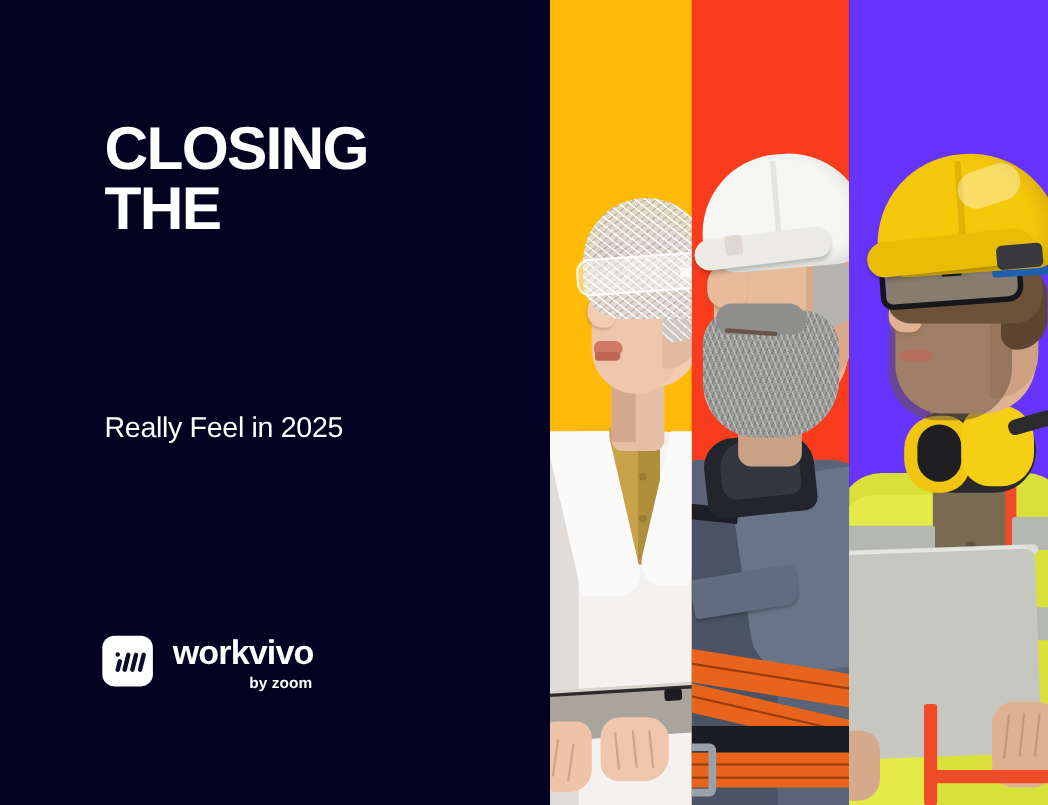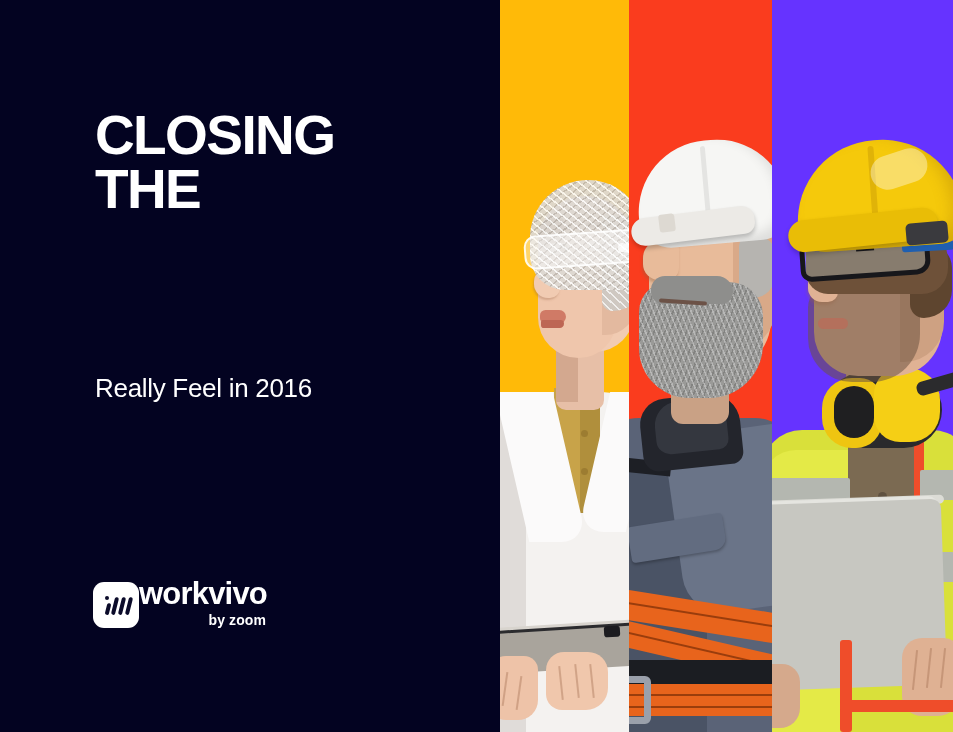--- a/index.html
+++ b/index.html
@@ -47,22 +47,22 @@
     font-weight:400;
     letter-spacing:-0.3px;
   }
   .subhead span { display:block; }
 
   
   .logo-lockup {
     position:absolute;
     left:93px; top:578px;
     display:flex;
-    align-items:flex-end;
-    gap:0;
+    align-items:flex-start;
+    gap:18px;
   }
   .logo-mark {
     width:46px; height:46px;
     background:#ffffff;
     border-radius:11px;
     position:relative;
     flex:none;
   }
   .logo-mark .stroke {
     position:absolute;
@@ -812,21 +812,21 @@
   </div>
 
   <div class="left-panel">
 
     <h1 class="headline">
       <span>CLOSING</span>
       <span>THE</span>
     </h1>
 
     <h2 class="subhead">
-      <span>Really Feel in 2016</span>
+      <span>Really Feel in 2025</span>
     </h2>
 
     <div class="logo-lockup">
       <div class="logo-mark">
         <span class="dot"></span>
         <span class="stroke s1"></span>
         <span class="stroke s2"></span>
         <span class="stroke s3"></span>
         <span class="stroke s4"></span>
       </div>

